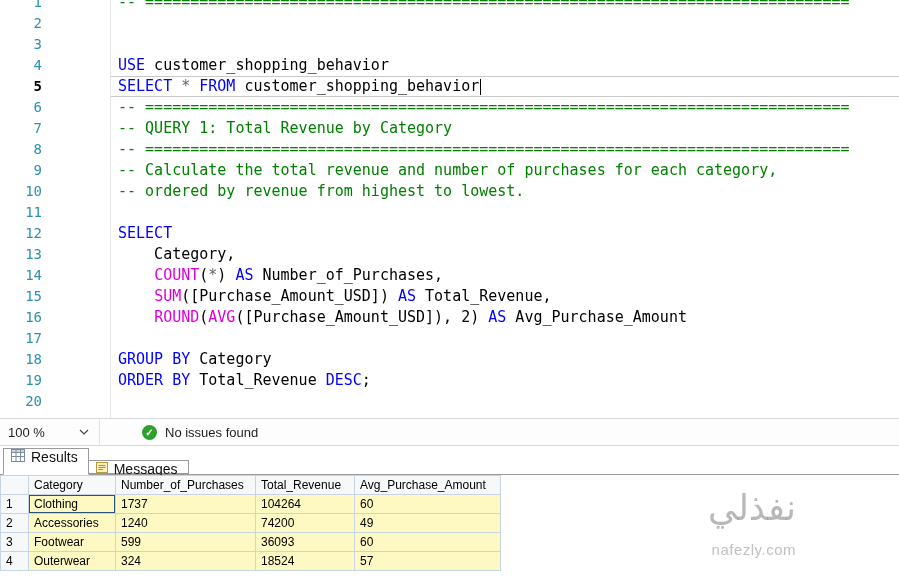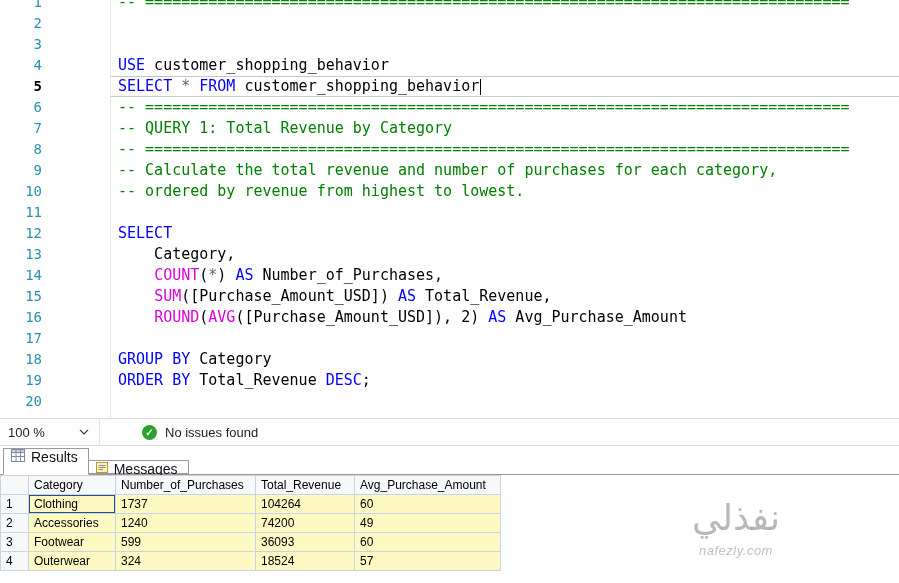--- a/index.html
+++ b/index.html
@@ -65,28 +65,28 @@
   th,td{
     border:1px solid var(--grid-line);height:19px;padding:0 5px;text-align:left;
     font-weight:normal;white-space:nowrap;overflow:hidden;
   }
   thead th{background:#f7f8fa;}
   tbody th{background:#f7f8fa;}
   tbody td{background:#fef9c3;}
   td.selected{box-shadow:inset 0 0 0 1px #29527a;}
   
   .watermark{
-    position:absolute;left:676px;top:22px;width:120px;text-align:center;
+    position:absolute;left:676px;top:12px;width:120px;text-align:right;
     pointer-events:none;user-select:none;
   }
   .wm-title{
     font-family:"DejaVu Sans",sans-serif;font-size:36px;line-height:42px;
     color:rgba(125,125,125,0.55);direction:rtl;
   }
-  .wm-site{font-size:13px;color:rgba(150,150,150,0.6);margin-top:4px;letter-spacing:.5px;font-style:italic;}
+  .wm-site{font-size:15px;color:rgba(150,150,150,0.6);margin-top:12px;letter-spacing:.5px;}
   .icon{flex:0 0 auto;display:block;}
 </style>
 </head>
 <body>
 
 <div class="app">
 
   <div class="editor">
     <div class="gutter-sep"></div>
     <div class="lines">

